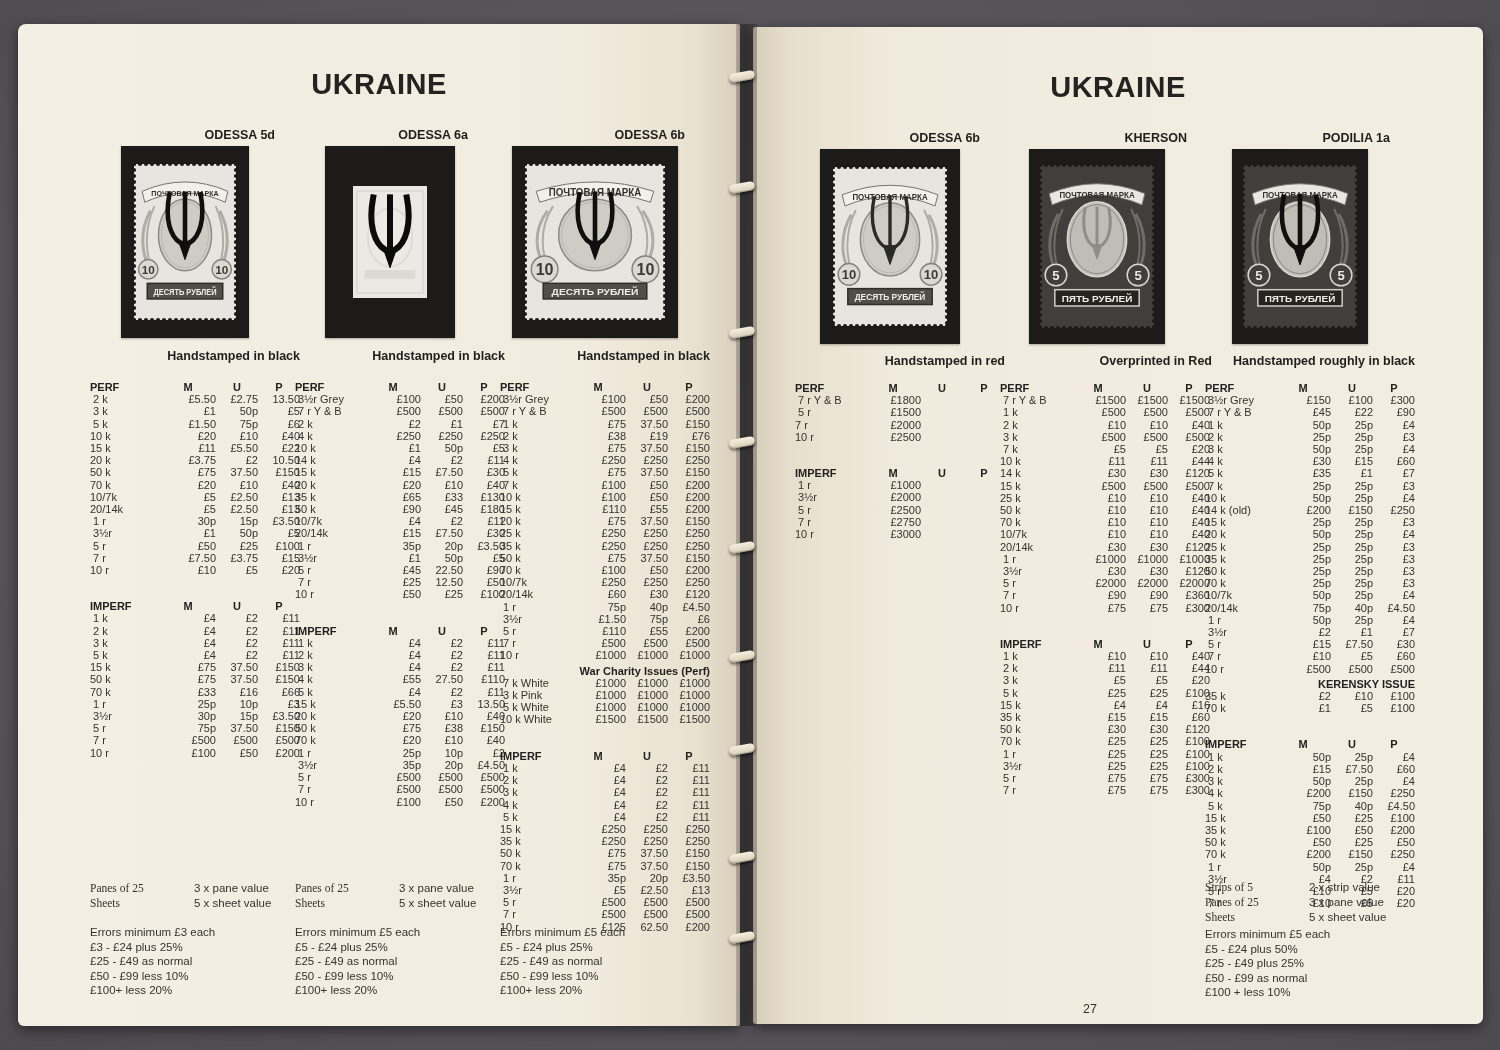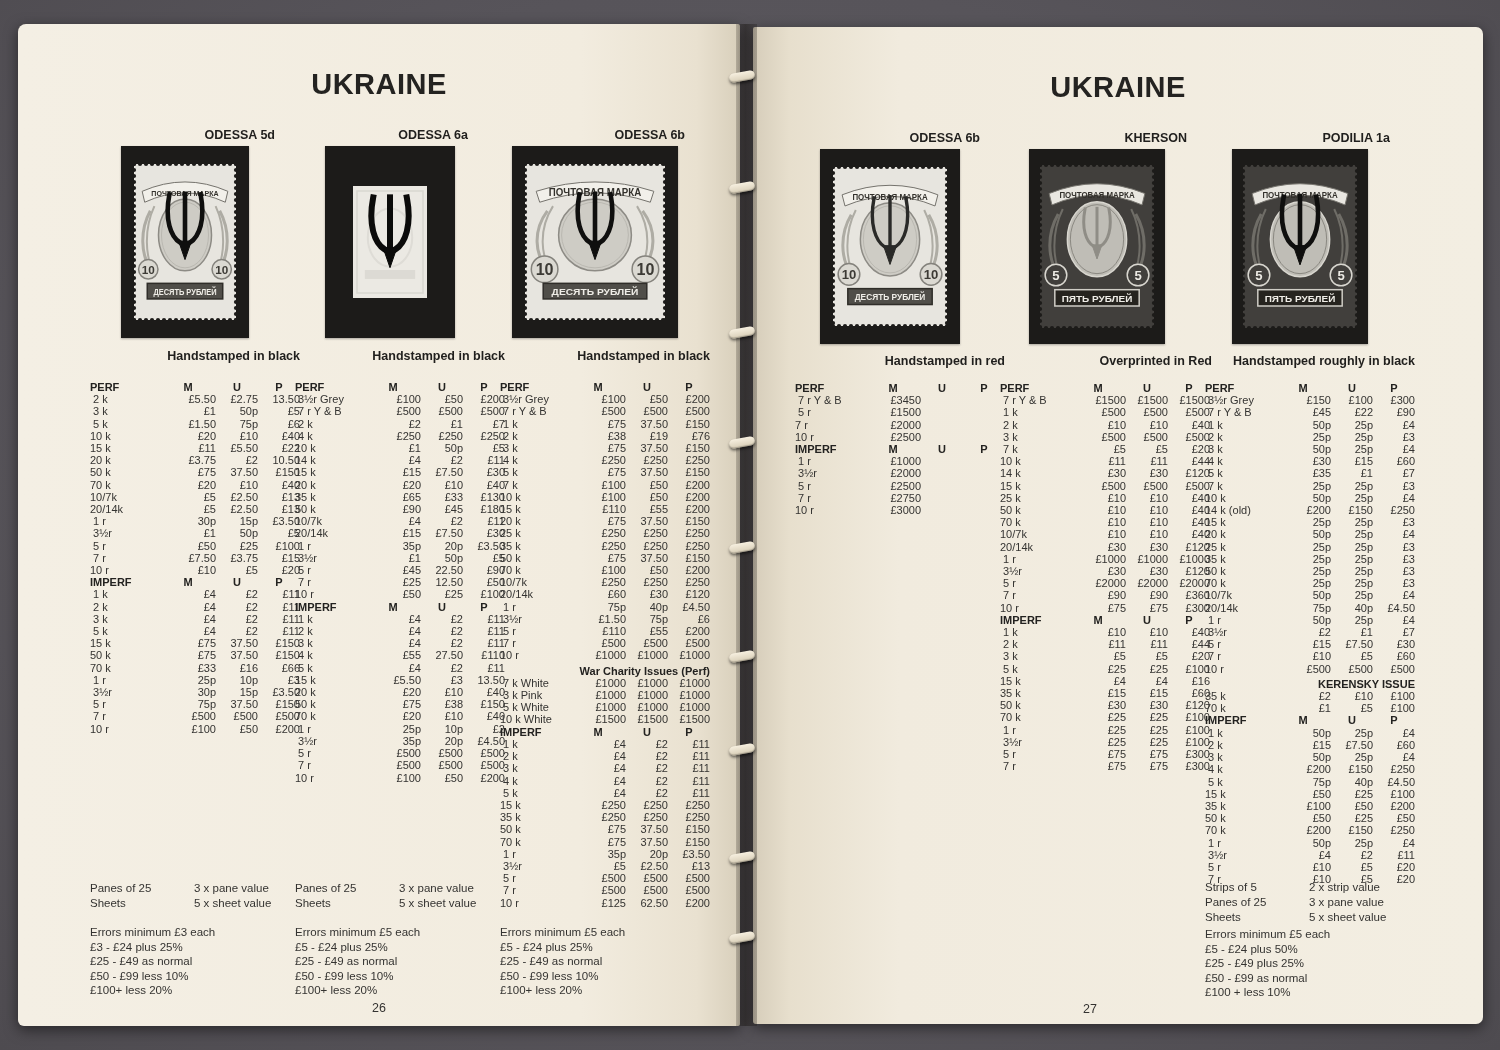--- a/index.html
+++ b/index.html
@@ -36,29 +36,29 @@
   }
   .sheading, .scaption {
     position:absolute; text-align:right; font-size:12.5px; font-weight:bold; color:#201f1d;
   }
   .sbox {
     position:absolute; background:#1c1b19; display:flex; align-items:center; justify-content:center;
     box-shadow:0 1px 2px rgba(0,0,0,.3);
   }
   .pcol { position:absolute; width:210px; font-size:11px; color:#343331; }
   .prow { display:grid; grid-template-columns:70px 56px 42px 42px; line-height:12.2px; }
-  .phead { font-weight:bold; margin-top:0; color:#232220; }
+  .phead { font-weight:bold; margin-top:24px; color:#232220; }
   .pcol .phead:first-child { margin-top:0; }
   .dcell { white-space:pre; text-align:left; }
   .vcell { text-align:right; }
   .chead { text-align:center; }
   .subhead { font-weight:bold; text-align:right; line-height:12.2px; margin-top:3px; width:210px; color:#232220; }
   .noteblock, .errblock { position:absolute; font-size:11.5px; color:#343331; }
   .noterow { line-height:15px; white-space:pre; }
-  .notelabel { display:inline-block; width:104px; }
+  .notelabel { display:inline-block; width:104px;font-family:Liberation Serif, serif; }
   .errblock div { line-height:14.6px; }
   .pagenum { position:absolute; text-align:center; font-size:12.5px; color:#343331; }
 </style>
 </head>
 <body>
 
 <div id="canvas">
   <div class="page" id="pageL">
       <div class="title">UKRAINE</div>
       <div class="sheading" style="left: 77px; top: 104px; width: 180px;">ODESSA 5d</div>
@@ -976,21 +976,20 @@
           <span class="vcell">£200</span>
         </div>
       </div>
       <div class="errblock" style="left: 482px; top: 901px; width: 210px;">
         <div>Errors minimum £5 each</div>
         <div>£5 - £24 plus 25%</div>
         <div>£25 - £49 as normal</div>
         <div>£50 - £99 less 10%</div>
         <div>£100+ less 20%</div>
       </div>
-      <div class="pagenum" style="left: 0px; right: 0px; top: 977px;">26</div>
     </div>
   <div class="page" id="pageR">
       <div class="title">UKRAINE</div>
       <div class="sheading" style="left: 47px; top: 104px; width: 180px;">ODESSA 6b</div>
       <div class="sbox" style="left: 67px; top: 122px; width: 140px; height: 195px;">
         <svg width="114" height="159" xmlns="http://www.w3.org/2000/svg">
           <rect x="0" y="0" width="114" height="159" fill="#e7e5df"></rect>
           <circle cx="0" cy="0" r="2.1" fill="#1c1b19"></circle>
           <circle cx="0" cy="159" r="2.1" fill="#1c1b19"></circle>
           <circle cx="6" cy="0" r="2.1" fill="#1c1b19"></circle>
@@ -1356,21 +1355,21 @@
       <div class="scaption" style="left: 432px; top: 327px; width: 230px;">Handstamped roughly in black</div>
       <div class="pcol" style="left: 42px; top: 355px;">
         <div class="prow phead">
           <span class="dcell">PERF</span>
           <span class="vcell chead">M</span>
           <span class="vcell chead">U</span>
           <span class="vcell chead">P</span>
         </div>
         <div class="prow">
           <span class="dcell"> 7 r Y &amp; B</span>
-          <span class="vcell">£3450</span>
+          <span class="vcell">£1800</span>
           <span class="vcell"></span>
           <span class="vcell"></span>
         </div>
         <div class="prow">
           <span class="dcell"> 5 r</span>
           <span class="vcell">£1500</span>
           <span class="vcell"></span>
           <span class="vcell"></span>
         </div>
         <div class="prow">

